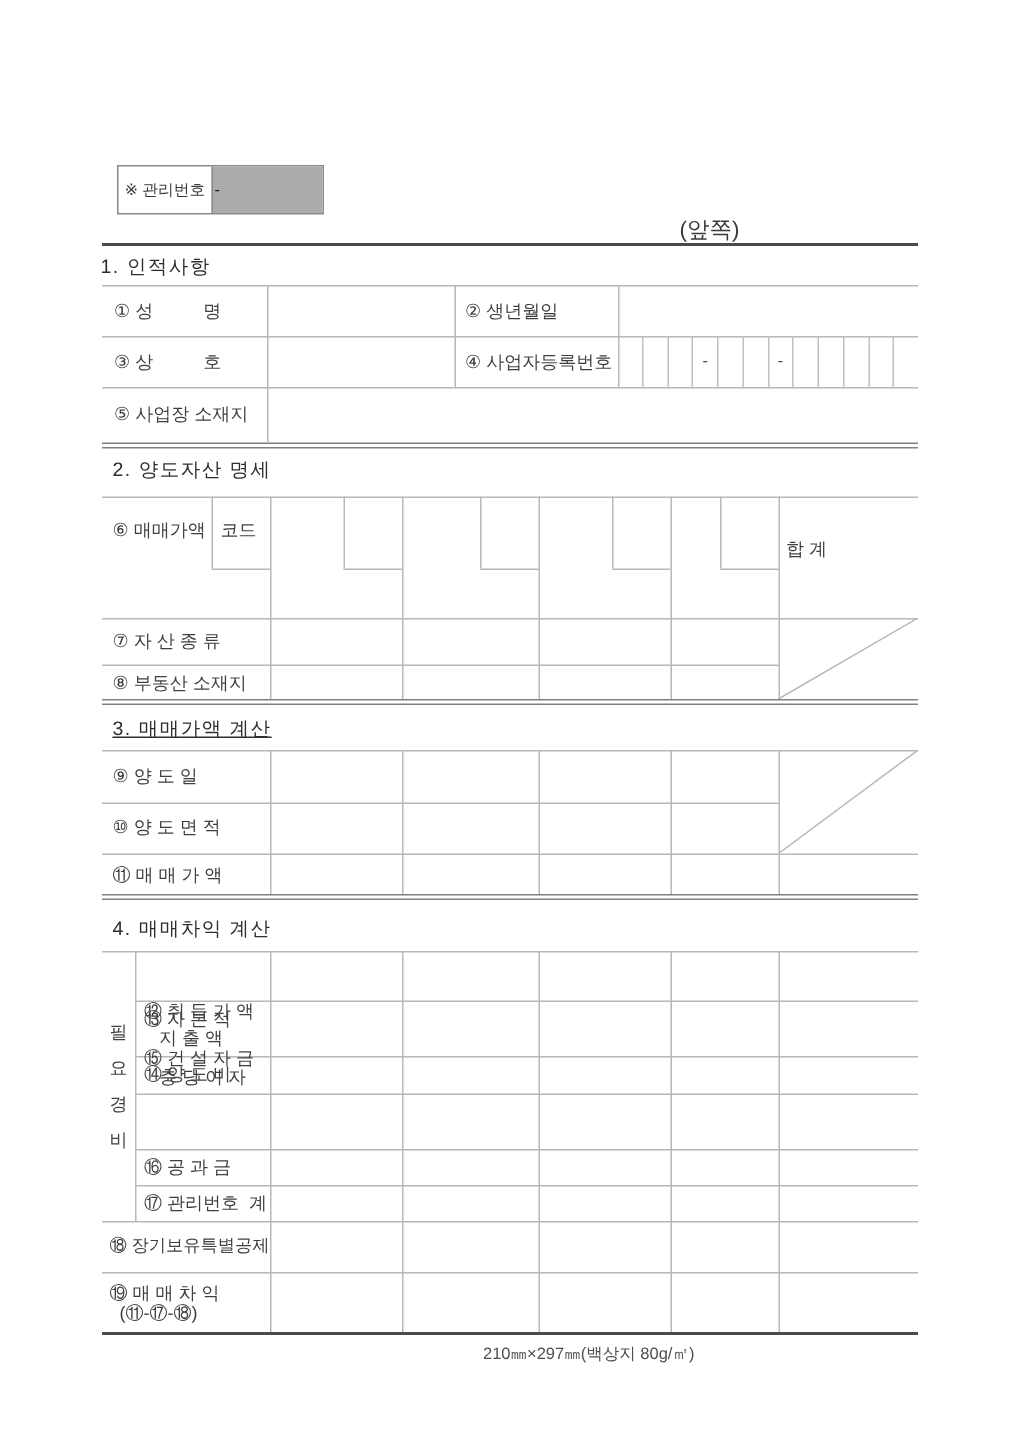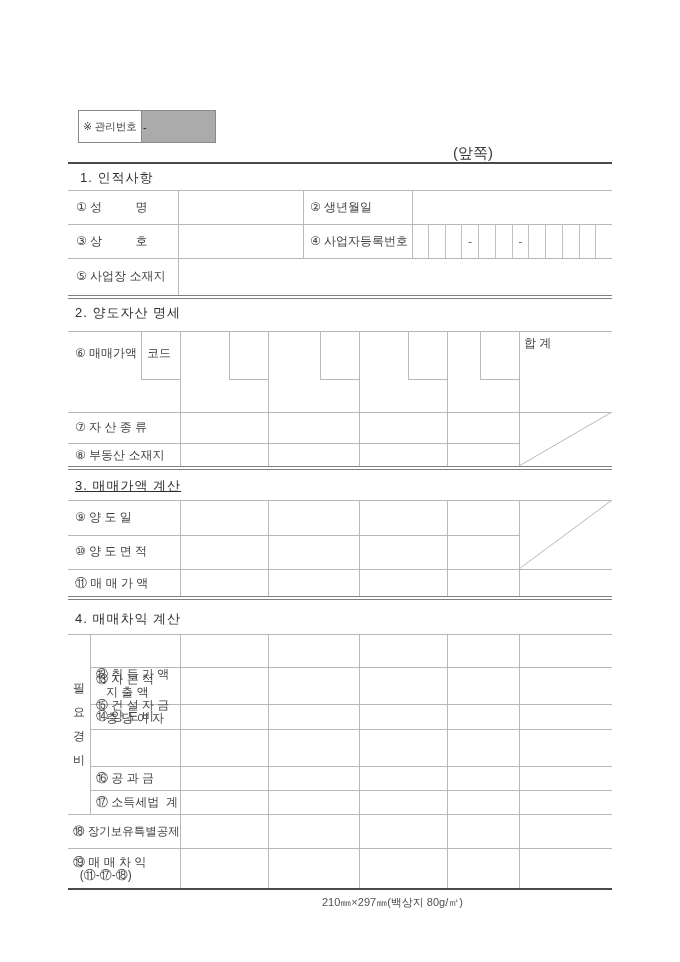--- a/index.html
+++ b/index.html
@@ -33,21 +33,21 @@
 <div class="page">
 
 
   <div class="mgmt">
     <div class="lab">※ 관리번호</div>
     <div class="val">-</div>
   </div>
   <div class="side">(앞쪽)</div>
   <div class="thick" style="left:68px;top:162px;width:544px;"></div>
 
-  <div class="t sec" style="left:80px;top:171px;">1. 인적사항</div>
+  <div class="t sec" style="left:67px;top:171px;">1. 인적사항</div>
   <div class="hl" style="left:68px;top:190px;width:544px;"></div>
   <div class="hl" style="left:68px;top:224px;width:544px;"></div>
   <div class="hl" style="left:68px;top:258px;width:544px;"></div>
   <div class="vl" style="left:178px;top:190px;height:105px;"></div>
   <div class="vl" style="left:303px;top:190px;height:68px;"></div>
   <div class="vl" style="left:412px;top:190px;height:68px;"></div>
   <div class="t" style="left:76px;top:201px;">① 성          명</div>
   <div class="t" style="left:310px;top:201px;">② 생년월일</div>
   <div class="t" style="left:76px;top:235px;">③ 상          호</div>
   <div class="t" style="left:310px;top:235px;">④ 사업자등록번호</div>
@@ -83,21 +83,21 @@
   <div class="vl" style="left:229px;top:331px;height:48px;"></div>
   <div class="hl" style="left:229px;top:379px;width:39px;"></div>
   <div class="vl" style="left:320px;top:331px;height:48px;"></div>
   <div class="hl" style="left:320px;top:379px;width:39px;"></div>
   <div class="vl" style="left:408px;top:331px;height:48px;"></div>
   <div class="hl" style="left:408px;top:379px;width:39px;"></div>
   <div class="vl" style="left:480px;top:331px;height:48px;"></div>
   <div class="hl" style="left:480px;top:379px;width:39px;"></div>
   <div class="t" style="left:75px;top:347px;">⑥ 매매가액</div>
   <div class="t" style="left:147px;top:347px;">코드</div>
-  <div class="t" style="left:524px;top:337px;">합 계</div>
+  <div class="t" style="left:524px;top:360px;">합 계</div>
   <div class="t" style="left:75px;top:421px;">⑦ 자 산 종 류</div>
   <div class="t" style="left:75px;top:449px;">⑧ 부동산 소재지</div>
   <svg class="diag" style="left:519px;top:412px;" width="93" height="54">
       <line x1="0" y1="54" x2="93" y2="0" stroke="#b8b8b8" stroke-width="1"></line>
     </svg>
   <div class="dbl" style="left:68px;top:466px;width:544px;"></div>
 
   <div class="t sec" style="left:75px;top:479px;text-decoration:underline;">3. 매매가액 계산</div>
   <div class="hl" style="left:68px;top:500px;width:544px;"></div>
   <div class="hl" style="left:68px;top:535px;width:451px;"></div>
@@ -134,21 +134,21 @@
 요
 경
 비</div>
   <div class="t" style="left:96px;top:668px;">⑫ 취 득 가 액</div>
   <div class="t" style="left:96px;top:673px;">⑬ 자 본 적
    지 출 액</div>
   <div class="t" style="left:96px;top:710px;">⑭ 양 도 비</div>
   <div class="t" style="left:96px;top:699px;">⑮ 건 설 자 금
    충 당 이 자</div>
   <div class="t" style="left:96px;top:772px;">⑯ 공 과 금</div>
-  <div class="t" style="left:96px;top:796px;">⑰ 소득세법  계</div>
+  <div class="t" style="left:96px;top:796px;">⑰ 관리번호  계</div>
   <div class="t lbl18" style="left:73px;top:825px;">⑱ 장기보유특별공제</div>
   <div class="t" style="left:73px;top:856px;">⑲ 매 매 차 익
   (⑪-⑰-⑱)</div>
   <div class="thick" style="left:68px;top:888px;width:544px;"></div>
 
   <div class="ftr">210㎜×297㎜(백상지 80g/㎡)</div>
 
 </div>
 
 </body></html>

